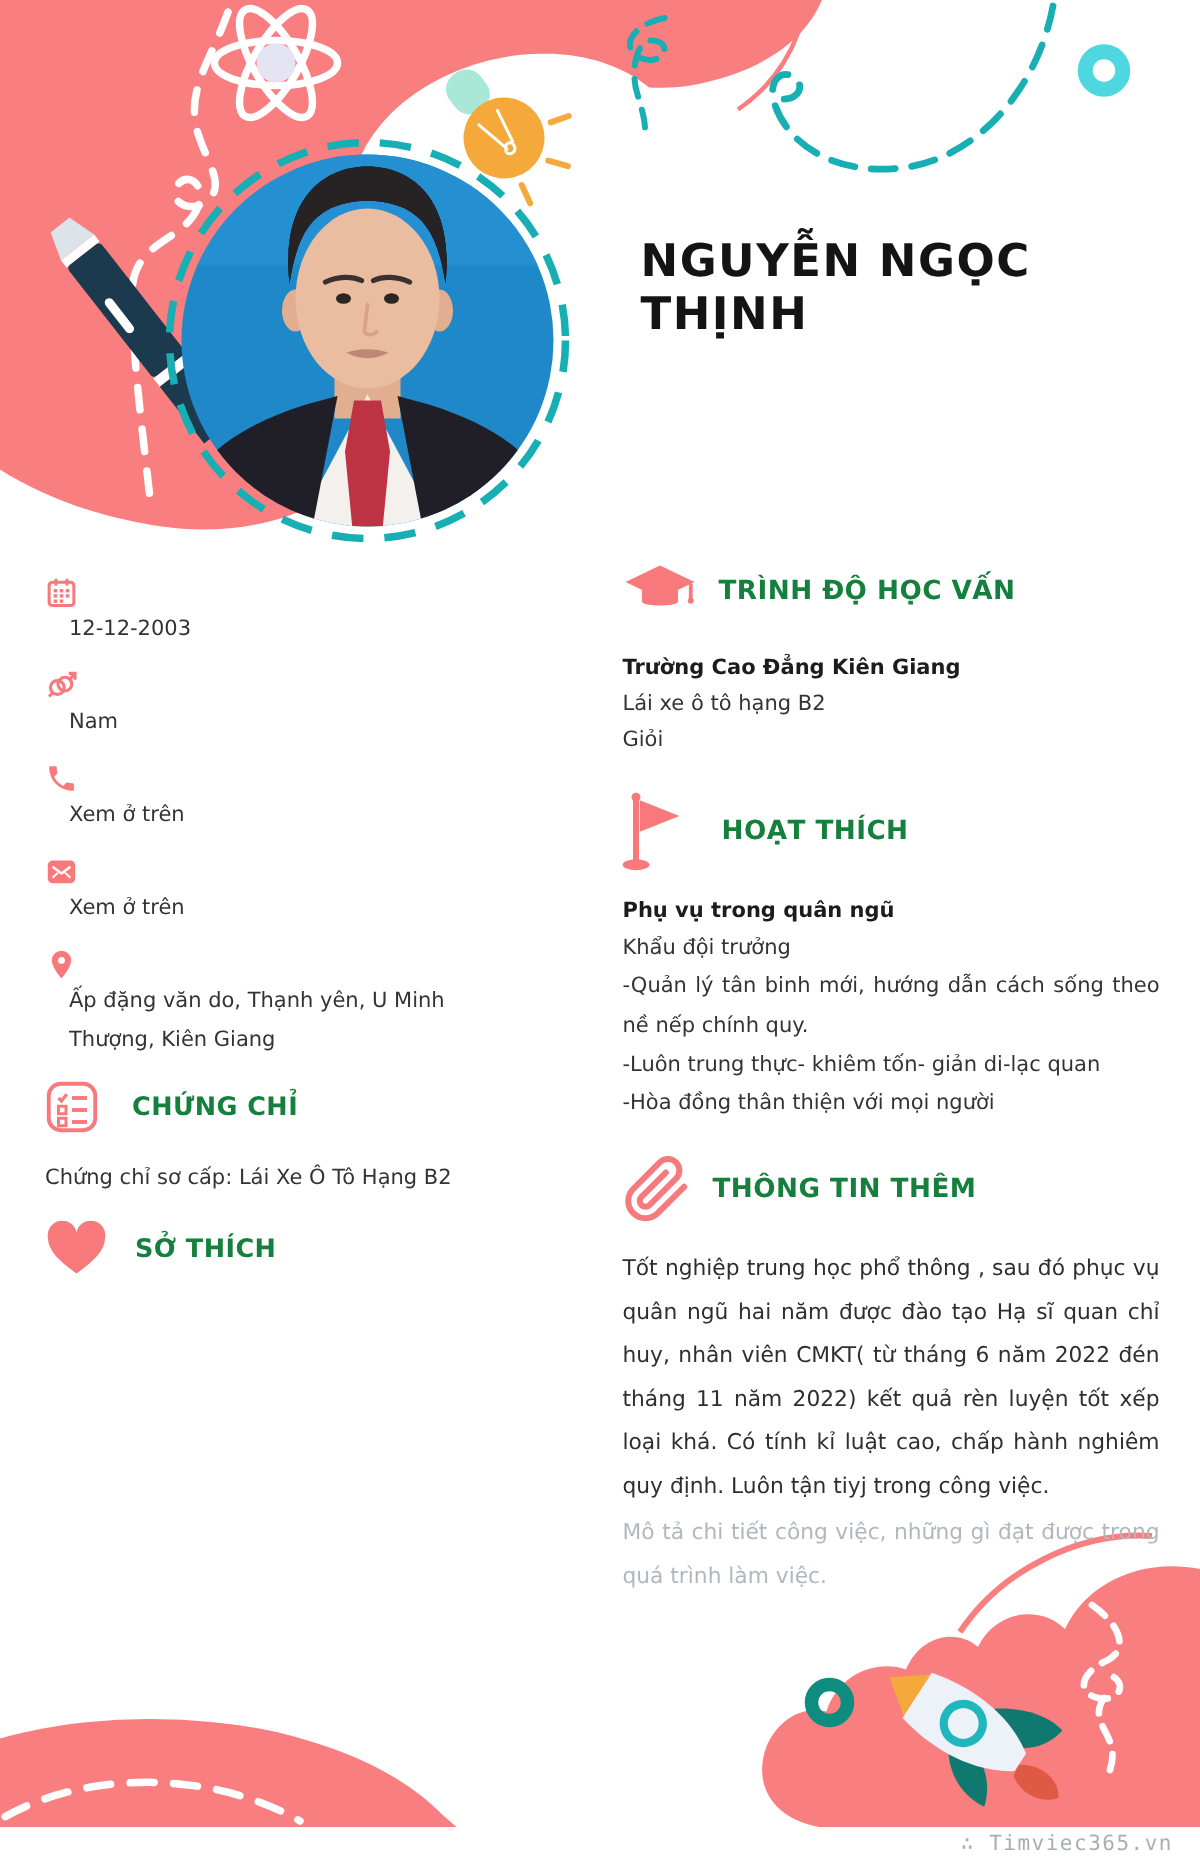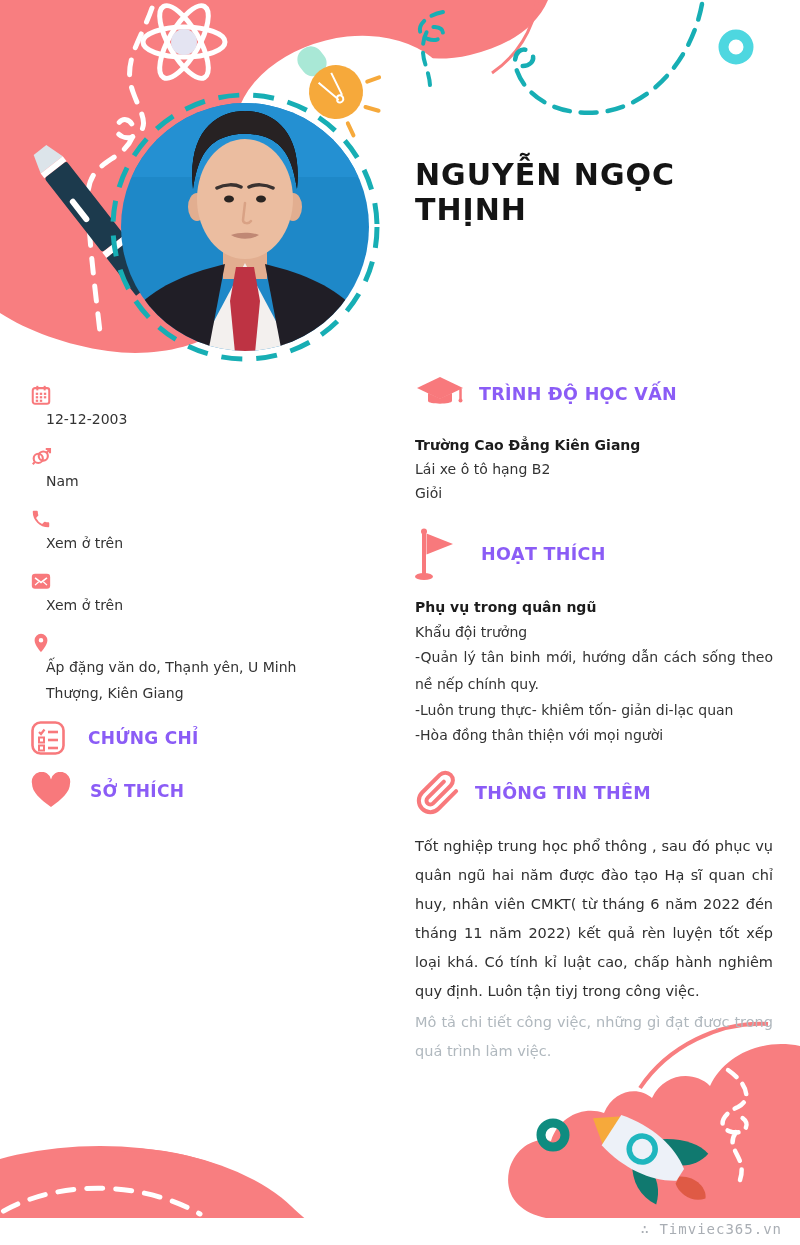--- a/index.html
+++ b/index.html
@@ -3,37 +3,37 @@
 <meta charset="utf-8">
 <style>
   * { margin:0; padding:0; box-sizing:border-box; }
   html,body { background:#fff; }
   body { font-family:"DejaVu Sans","Liberation Sans",sans-serif; }
   #canvas { position:relative; width:800px; height:1245px; background:#fff; overflow:hidden; margin:0 auto; }
 
   .deco { position:absolute; pointer-events:none; }
 
   
-  #header-block { position:absolute; left:415px; top:158px; width:370px; z-index:5; }
+  #header-block { position:absolute; left:427px; top:158px; width:370px; z-index:5; }
   #cv-name { font-size:30px; font-weight:700; color:#141414; letter-spacing:1px; line-height:1.15; }
   #cv-title { margin-top:14px; font-size:15px; color:#222; letter-spacing:.5px; }
 
   
   #photo-wrap { position:absolute; left:105px; top:87px; z-index:4; }
 
   
   #left-col  { position:absolute; left:30px;  top:382px; width:352px; z-index:5; }
   #right-col { position:absolute; left:415px; top:375px; width:358px; z-index:5; }
 
   .info-row { display:flex; align-items:flex-start; margin-bottom:12px;flex-direction:column; }
   .info-icon { width:22px; height:22px; flex:0 0 22px; margin-top:2px; }
   .info-text { margin-left:16px; font-size:14px; color:#333; line-height:26px; }
 
   .sec-header { display:flex; align-items:center; }
-  .sec-title { font-size:17px; font-weight:700; color:#8b5cf6; letter-spacing:.3px; }
+  .sec-title { font-size:17px; font-weight:700; color:#15803d; letter-spacing:.3px; }
 
   .body-text { font-size:14px; color:#333; line-height:26px; }
   .bold-line { font-weight:700; color:#1c1c1c; }
 
   .edu-block { margin-top:20px; font-size:14px; color:#333; line-height:24px; }
   .act-block { margin-top:14px; font-size:14px; color:#333; line-height:24.5px; }
   .act-detail { text-align:justify; }
 
   .para { margin-top:16px; font-size:14.5px; color:#2f2f2f; line-height:29px; text-align:justify; }
   .para-gray { margin-top:2px; font-size:14.5px; color:#b0b8be; line-height:29px; text-align:justify; }
@@ -190,20 +190,21 @@
         <rect x="2.5" y="2.5" width="31" height="31" rx="8" fill="none" stroke="#F8797C" stroke-width="2.6"></rect>
         <polyline points="9,12 11,14 14.5,9.5" fill="none" stroke="#F8797C" stroke-width="2.2"></polyline>
         <rect x="9" y="17.5" width="5" height="5" fill="none" stroke="#F8797C" stroke-width="2"></rect>
         <rect x="9" y="25.5" width="5" height="5" fill="none" stroke="#F8797C" stroke-width="2"></rect>
         <line x1="18" y1="12" x2="28" y2="12" stroke="#F8797C" stroke-width="2.6"></line>
         <line x1="18" y1="20" x2="28" y2="20" stroke="#F8797C" stroke-width="2.6"></line>
         <line x1="18" y1="28" x2="28" y2="28" stroke="#F8797C" stroke-width="2.6"></line>
       </svg>
       <div class="sec-title" style="margin-left:22px">CHỨNG CHỈ</div>
     </div>
+    <div class="body-text" style="margin-top:16px">Chứng chỉ sơ cấp: Lái Xe Ô Tô Hạng B2</div>
 
     <div class="sec-header" style="margin-top:16px">
       <svg width="42" height="38" viewBox="0 0 42 38">
         <path d="M21,35 C10,27 2,20 2,11.5 A9,9 0 0 1 21,7.5 A9,9 0 0 1 40,11.5 C40,20 32,27 21,35 Z" fill="#F8797C"></path>
       </svg>
       <div class="sec-title" style="margin-left:18px">SỞ THÍCH</div>
     </div>
   </div>
 
   <div id="right-col">

